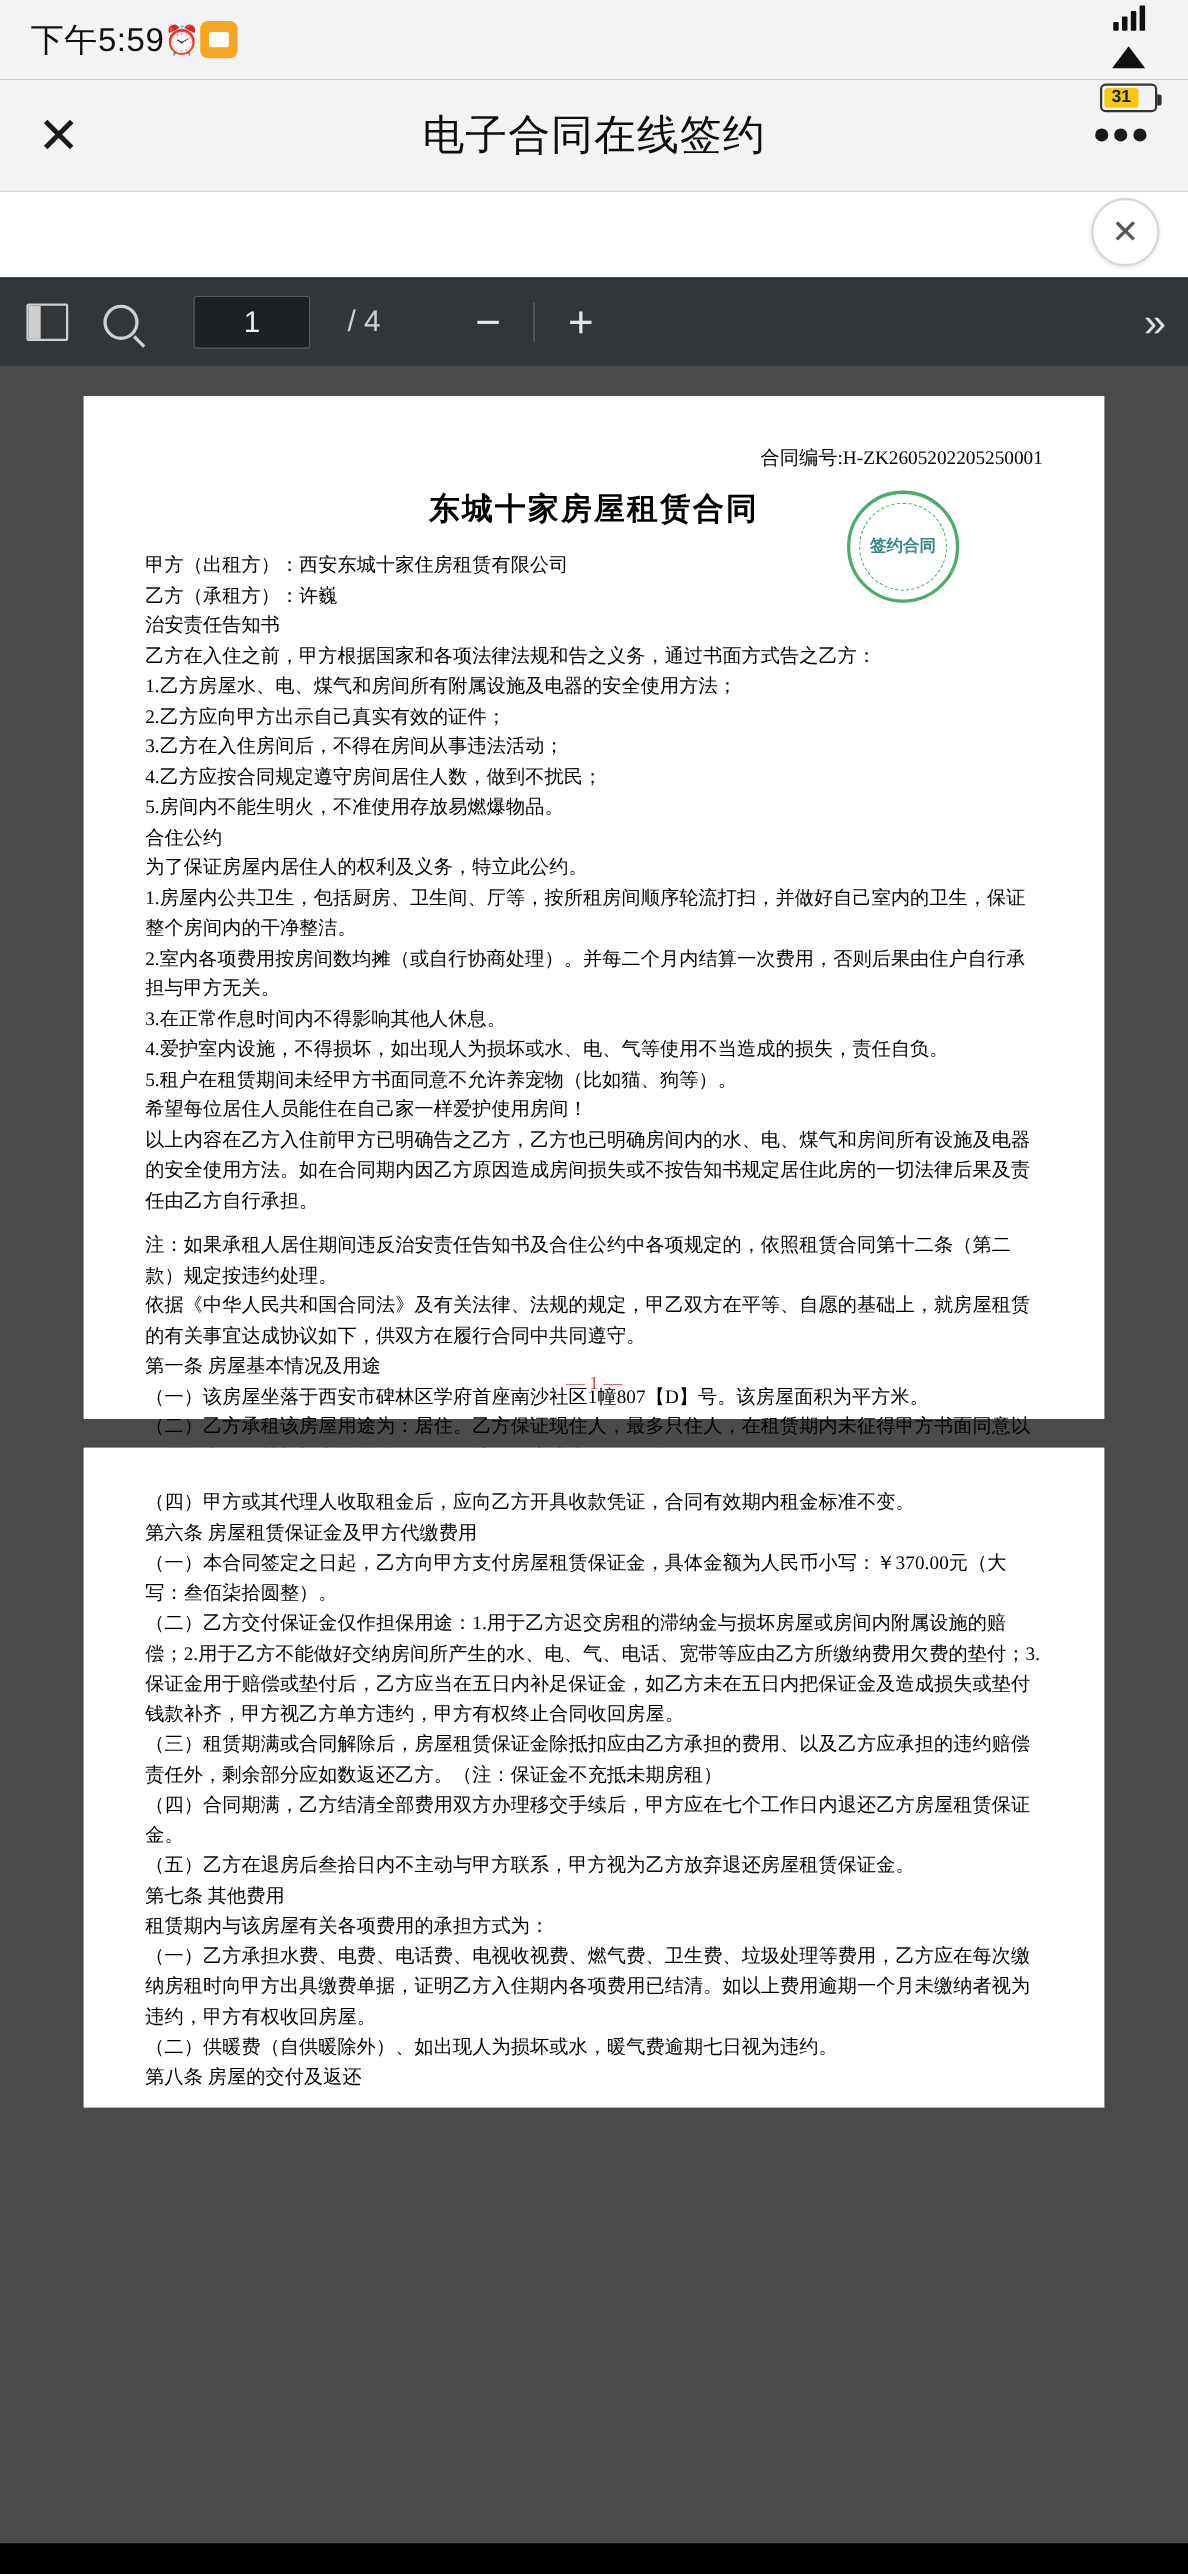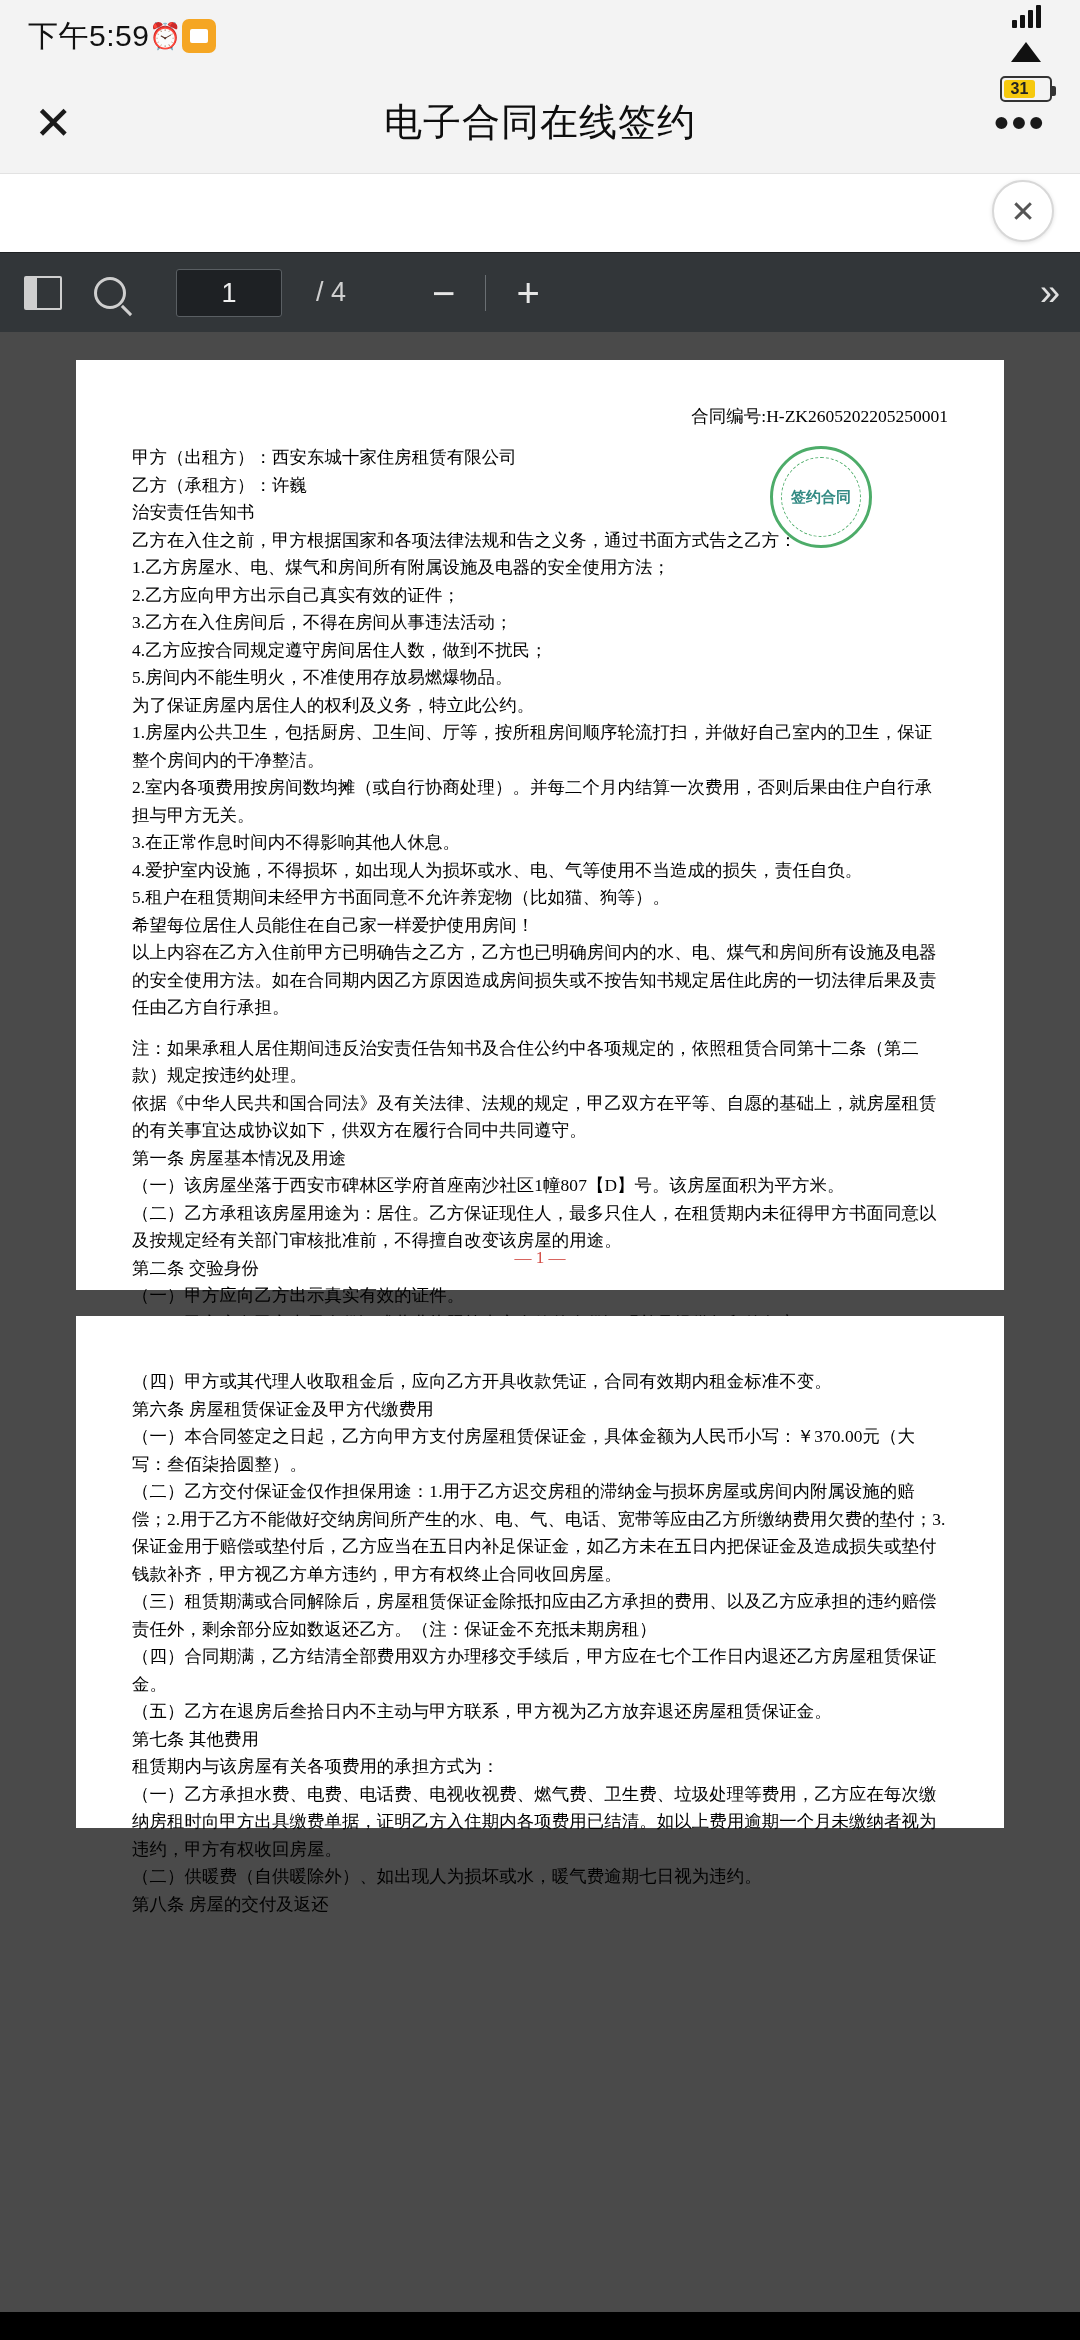--- a/index.html
+++ b/index.html
@@ -154,21 +154,21 @@
   .page {
     width: 928px;
     margin: 0 auto 26px auto;
     background: #fff;
     box-sizing: border-box;
     padding: 44px 56px 26px 56px;
     position: relative;
     color: #000;
   }
   .page1 { height: 930px; }
-  .page2 { height: 512px; padding-top: 52px; }
+  .page2 { height: 600px; padding-top: 36px; }
 
   .contract-no {
     text-align: right;
     font-size: 17.5px;
     margin-bottom: 16px;
     font-family: "Liberation Serif", serif;
   }
   .doc-title {
     text-align: center;
     font-size: 28px;
@@ -267,34 +267,36 @@
     <div class="zoom-sep"></div>
     <div class="zoom-btn">+</div>
   </div>
   <div class="tb-right">»</div>
 </div>
 
 <div class="doc-area">
 
   <div class="page page1">
     <div class="contract-no">合同编号:H-ZK2605202205250001</div>
+    <div class="doc-title">东城十家房屋租赁合同</div>
     <div class="seal">
       <div class="seal-inner">签约合同</div>
     </div>
 
     <div class="body-text">
       <p>甲方（出租方）：西安东城十家住房租赁有限公司</p>
       <p>乙方（承租方）：许巍</p>
       <p>治安责任告知书</p>
       <p>乙方在入住之前，甲方根据国家和各项法律法规和告之义务，通过书面方式告之乙方：</p>
       <p>1.乙方房屋水、电、煤气和房间所有附属设施及电器的安全使用方法；</p>
       <p>2.乙方应向甲方出示自己真实有效的证件；</p>
       <p>3.乙方在入住房间后，不得在房间从事违法活动；</p>
       <p>4.乙方应按合同规定遵守房间居住人数，做到不扰民；</p>
       <p>5.房间内不能生明火，不准使用存放易燃爆物品。</p>
+      <p>合住公约</p>
       <p>为了保证房屋内居住人的权利及义务，特立此公约。</p>
       <p>1.房屋内公共卫生，包括厨房、卫生间、厅等，按所租房间顺序轮流打扫，并做好自己室内的卫生，保证整个房间内的干净整洁。</p>
       <p>2.室内各项费用按房间数均摊（或自行协商处理）。并每二个月内结算一次费用，否则后果由住户自行承担与甲方无关。</p>
       <p>3.在正常作息时间内不得影响其他人休息。</p>
       <p>4.爱护室内设施，不得损坏，如出现人为损坏或水、电、气等使用不当造成的损失，责任自负。</p>
       <p>5.租户在租赁期间未经甲方书面同意不允许养宠物（比如猫、狗等）。</p>
       <p>希望每位居住人员能住在自己家一样爱护使用房间！</p>
       <p>以上内容在乙方入住前甲方已明确告之乙方，乙方也已明确房间内的水、电、煤气和房间所有设施及电器的安全使用方法。如在合同期内因乙方原因造成房间损失或不按告知书规定居住此房的一切法律后果及责任由乙方自行承担。</p>
     </div>
 

